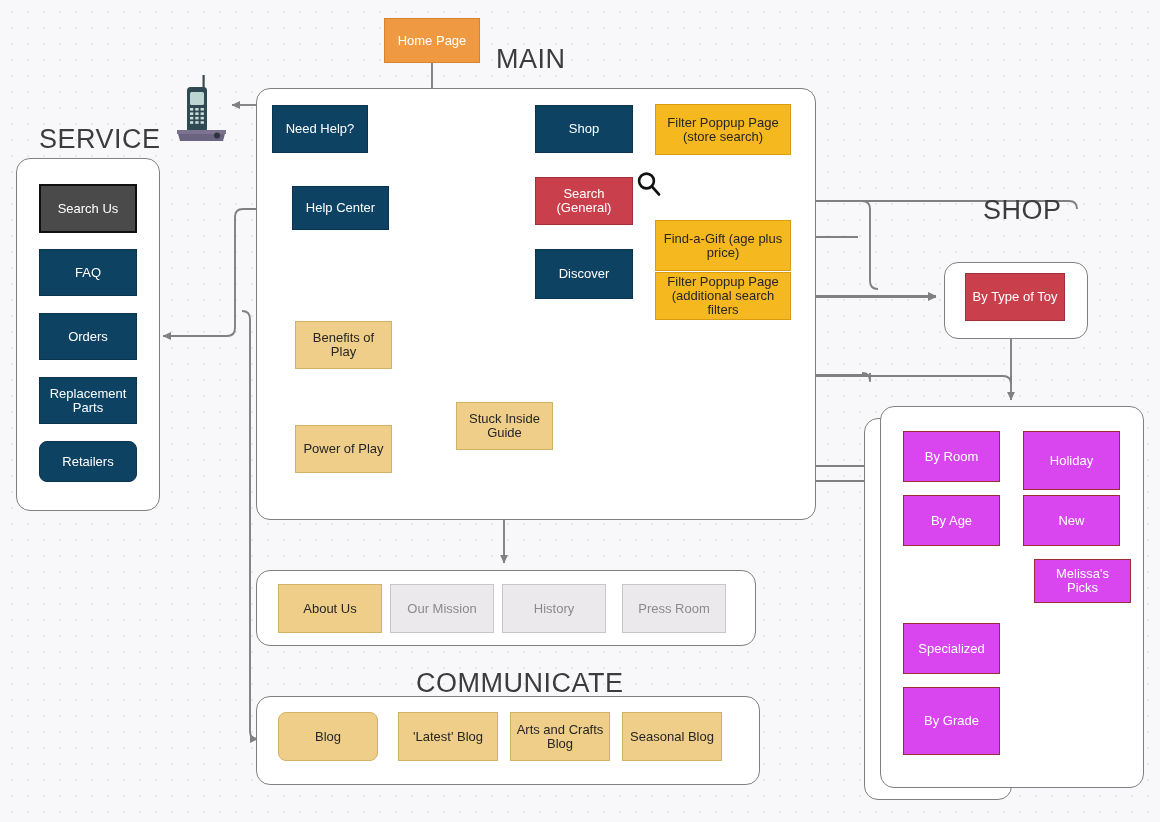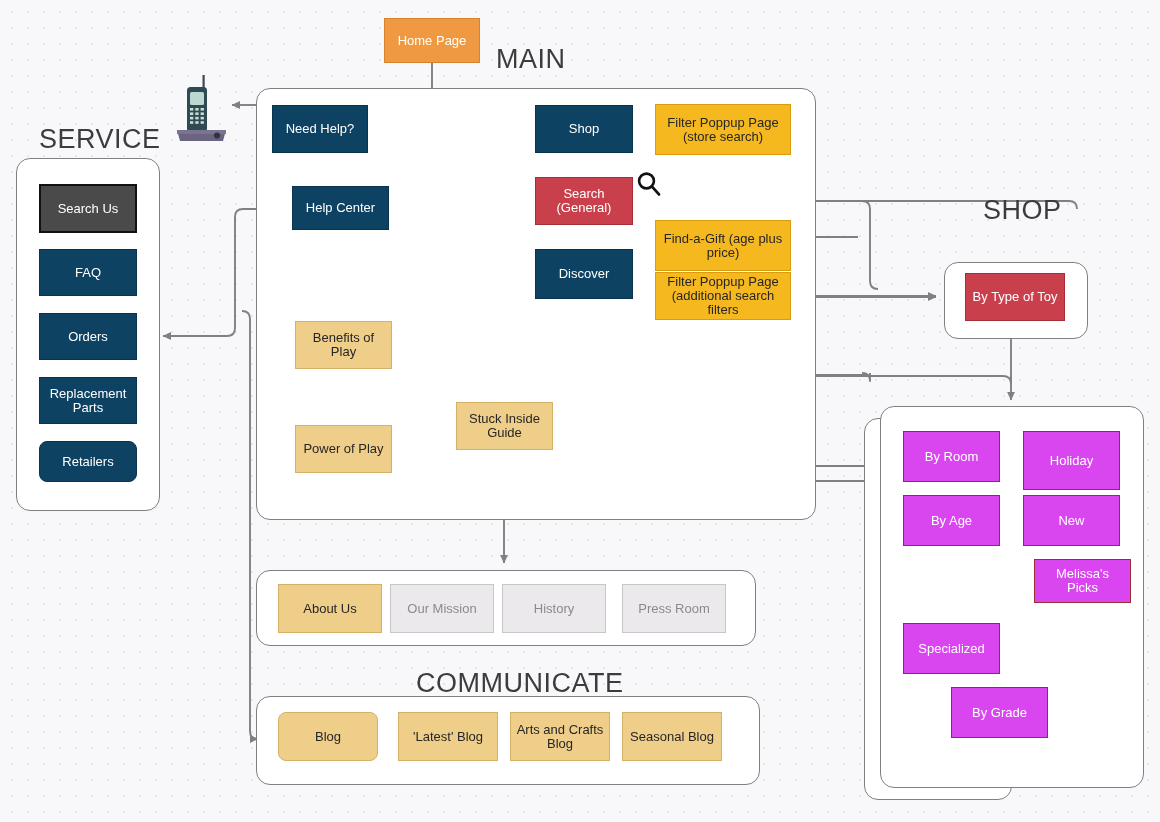--- a/index.html
+++ b/index.html
@@ -194,21 +194,21 @@
 
   <div class="node n-dark" style="left:39px; top:184px; width:98px; height:49px;">Search Us</div>
   <div class="node n-navy" style="left:39px; top:249px; width:98px; height:47px;">FAQ</div>
   <div class="node n-navy" style="left:39px; top:313px; width:98px; height:47px;">Orders</div>
   <div class="node n-navy" style="left:39px; top:377px; width:98px; height:47px;">Replacement Parts</div>
   <div class="node n-navy" style="left:39px; top:441px; width:98px; height:41px;border-radius:8px;">Retailers</div>
 
   <div class="node n-red" style="left:903px; top:431px; width:97px; height:51px;">By Room</div>
   <div class="node n-red" style="left:903px; top:495px; width:97px; height:51px;">By Age</div>
   <div class="node n-red" style="left:903px; top:623px; width:97px; height:51px;">Specialized</div>
-  <div class="node n-red" style="left:903px; top:687px; width:97px; height:51px;margin-left:48px;">By Grade</div>
+  <div class="node n-red" style="left:903px; top:687px; width:97px; height:68px;">By Grade</div>
 
   <div class="node n-red" style="left:1023px; top:431px; width:97px; height:59px;">Holiday</div>
   <div class="node n-red" style="left:1023px; top:495px; width:97px; height:51px;">New</div>
   <div class="node n-red" style="left:1023px; top:559px; width:97px; height:44px;margin-left:11px;">Melissa's Picks</div>
 
   <div class="node n-sand" style="left:278px; top:584px; width:104px; height:49px;">About Us</div>
   <div class="node n-gray" style="left:390px; top:584px; width:104px; height:49px;">Our Mission</div>
   <div class="node n-gray" style="left:502px; top:584px; width:104px; height:49px;">History</div>
   <div class="node n-gray" style="left:622px; top:584px; width:104px; height:49px;">Press Room</div>
 

